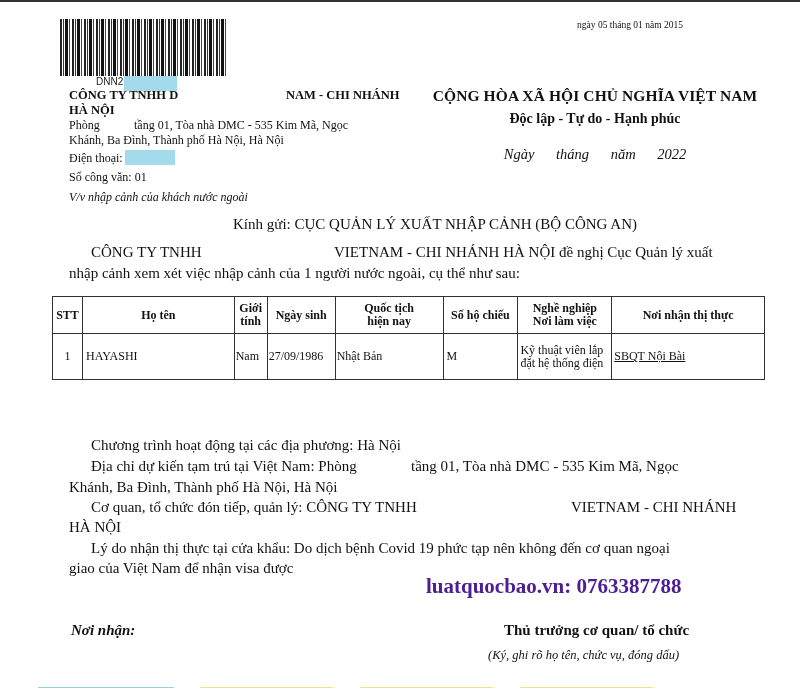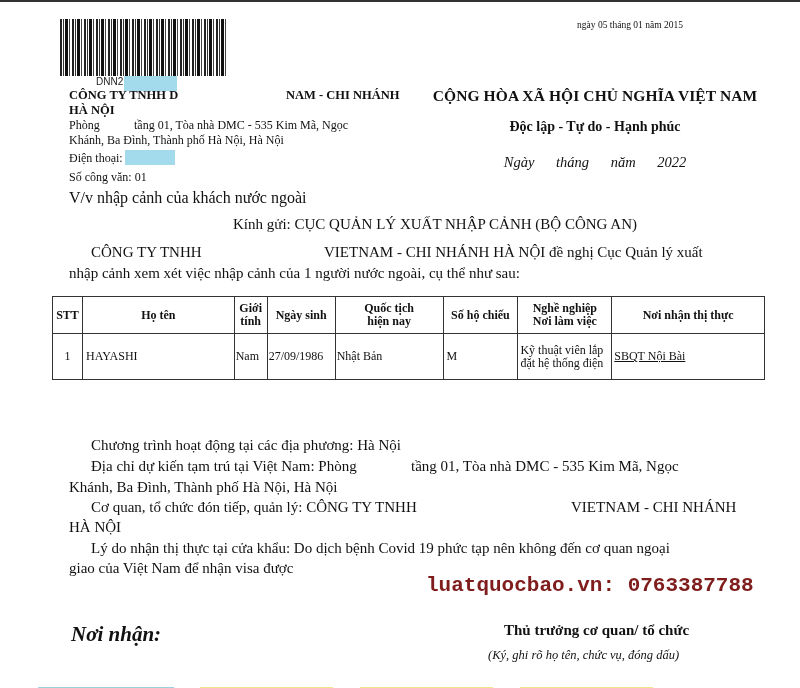--- a/index.html
+++ b/index.html
@@ -16,32 +16,32 @@
       #222 0px,#222 2px,#fff 2px,#fff 3px,#333 3px,#333 4px,#fff 4px,#fff 5px,
       #111 5px,#111 8px,#fff 8px,#fff 9px,#444 9px,#444 10px,#fff 10px,#fff 12px);
   }
   .barcode-label { position:absolute; left:96px; top:76px; font-family:"Liberation Sans", sans-serif; font-size:10px; color:#222; }
   .redact { position:absolute; background:#a3dbec; }
   .form-note { position:absolute; left:480px; top:20px; width:300px; text-align:center; font-size:9.5px; line-height:11.5px; color:#111; }
   .company-head { font-weight:bold; font-size:12.5px; }
   .addr { font-size:12px; line-height:15px; }
   .nation { position:absolute; left:390px; top:87px; width:410px; text-align:center; }
   .nation .t1 { font-weight:bold; font-size:15.5px; letter-spacing:0.1px; }
-  .nation .t2 { font-weight:bold; font-size:14px; margin-top:14px; }
+  .nation .t2 { font-weight:bold; font-size:14px; margin-top:6px; }
   .nation .t3 { font-style:italic; font-size:14.5px; margin-top:19px; word-spacing:18px; }
   .body-text { font-size:15px; }
   table.grid {
     position:absolute; left:52px; top:296px; width:713px;
     border-collapse:collapse; font-size:12px;
   }
   table.grid td, table.grid th { border:1.5px solid #333; padding:0 3px; vertical-align:middle; }
   table.grid th { font-weight:bold; text-align:center; font-size:12px; line-height:13px; height:36px; }
   table.grid tr.group td { height:33px; font-size:12px; }
   table.grid tr.row td { height:45px; font-size:12px; line-height:13px; }
-  .watermark { position:absolute; left:426px; top:574px; font-family:Liberation Mono, monospace; font-weight:bold; font-size:21px; color:#7f1d1d; }
+  .watermark { position:absolute; left:426px; top:574px; font-family:Liberation Serif, serif; font-weight:bold; font-size:21px; color:#4c1d95; }
   .strip { position:absolute; top:687px; height:1px; }
 </style>
 </head>
 <body>
 
 <div class="topbar"></div>
 
 <div class="barcode"></div>
 <div class="barcode-label">DNN2</div>
 <div class="redact" style="left:124px;top:76px;width:53px;height:15px;"></div>
@@ -52,32 +52,32 @@
 
 <div class="abs company-head" style="left:53px;top:88px;">CÔNG TY TNHH D</div>
 <div class="abs company-head" style="left:270px;top:88px;">NAM - CHI NHÁNH</div>
 <div class="abs company-head" style="left:53px;top:103px;">HÀ NỘI</div>
 <div class="abs addr" style="left:53px;top:118px;">Phòng</div>
 <div class="abs addr" style="left:118px;top:118px;">tầng 01, Tòa nhà DMC - 535 Kim Mã, Ngọc</div>
 <div class="abs addr" style="left:53px;top:133px;">Khánh, Ba Đình, Thành phố Hà Nội, Hà Nội</div>
 <div class="abs addr" style="left:53px;top:151px;">Điện thoại: 0948</div>
 <div class="redact" style="left:125px;top:150px;width:50px;height:15px;"></div>
 <div class="abs addr" style="left:53px;top:170px;">Số công văn:  01</div>
-<div class="abs addr" style="left:53px;top:190px;font-size:16px;">V/v nhập cảnh của khách nước ngoài</div>
+<div class="abs addr" style="left:53px;top:190px;font-style:italic;font-size:12px;">V/v nhập cảnh của khách nước ngoài</div>
 
 <div class="nation">
   <div class="t1">CỘNG HÒA XÃ HỘI CHỦ NGHĨA VIỆT NAM</div>
   <div class="t2">Độc lập - Tự do - Hạnh phúc</div>
   <div class="t3">Ngày tháng năm 2022</div>
 </div>
 
 <div class="abs body-text" style="left:0;width:800px;text-align:center;top:216px;padding-left:38px;box-sizing:border-box;">Kính gửi: CỤC QUẢN LÝ XUẤT NHẬP CẢNH (BỘ CÔNG AN)</div>
 
 <div class="abs body-text" style="left:75px;top:244px;">CÔNG TY TNHH</div>
-<div class="abs body-text" style="left:308px;top:244px;">VIETNAM - CHI NHÁNH HÀ NỘI đề nghị Cục Quản lý xuất</div>
+<div class="abs body-text" style="left:318px;top:244px;">VIETNAM - CHI NHÁNH HÀ NỘI đề nghị Cục Quản lý xuất</div>
 <div class="abs body-text" style="left:53px;top:265px;">nhập cảnh xem xét việc nhập cảnh của 1 người nước ngoài, cụ thể như sau:</div>
 
 <table class="grid">
   <colgroup>
     <col style="width:30px">
       <col style="width:152px">
       <col style="width:33px">
       <col style="width:68px">
     <col style="width:108px">
       <col style="width:75px">
@@ -113,20 +113,20 @@
 <div class="abs body-text" style="left:395px;top:458px;">tầng 01, Tòa nhà DMC - 535 Kim Mã, Ngọc</div>
 <div class="abs body-text" style="left:53px;top:479px;">Khánh, Ba Đình, Thành phố Hà Nội, Hà Nội</div>
 <div class="abs body-text" style="left:75px;top:499px;">Cơ quan, tổ chức đón tiếp, quản lý: CÔNG TY TNHH</div>
 <div class="abs body-text" style="left:555px;top:499px;">VIETNAM - CHI NHÁNH</div>
 <div class="abs body-text" style="left:53px;top:519px;">HÀ NỘI</div>
 <div class="abs body-text" style="left:75px;top:540px;">Lý do nhận thị thực tại cửa khẩu: Do dịch bệnh Covid 19 phức tạp nên không đến cơ quan ngoại</div>
 <div class="abs body-text" style="left:53px;top:560px;">giao của Việt Nam để nhận visa được</div>
 
 <div class="watermark">luatquocbao.vn: 0763387788</div>
 
-<div class="abs" style="left:55px;top:622px;font-weight:bold;font-style:italic;font-size:21px;">Nơi nhận:</div>
+<div class="abs" style="left:55px;top:622px;font-weight:bold;font-style:italic;font-size:15px;">Nơi nhận:</div>
 <div class="abs" style="left:488px;top:622px;font-weight:bold;font-size:15px;">Thủ trưởng cơ quan/ tổ chức</div>
 <div class="abs" style="left:472px;top:648px;font-style:italic;font-size:12.5px;">(Ký, ghi rõ họ tên, chức vụ, đóng dấu)</div>
 
 <div class="strip" style="left:38px;width:136px;background:#9ccfe0;"></div>
 <div class="strip" style="left:200px;width:133px;background:#f2e58a;"></div>
 <div class="strip" style="left:360px;width:133px;background:#f2e58a;"></div>
 <div class="strip" style="left:520px;width:133px;background:#f2e58a;"></div>
 
 </body></html>

